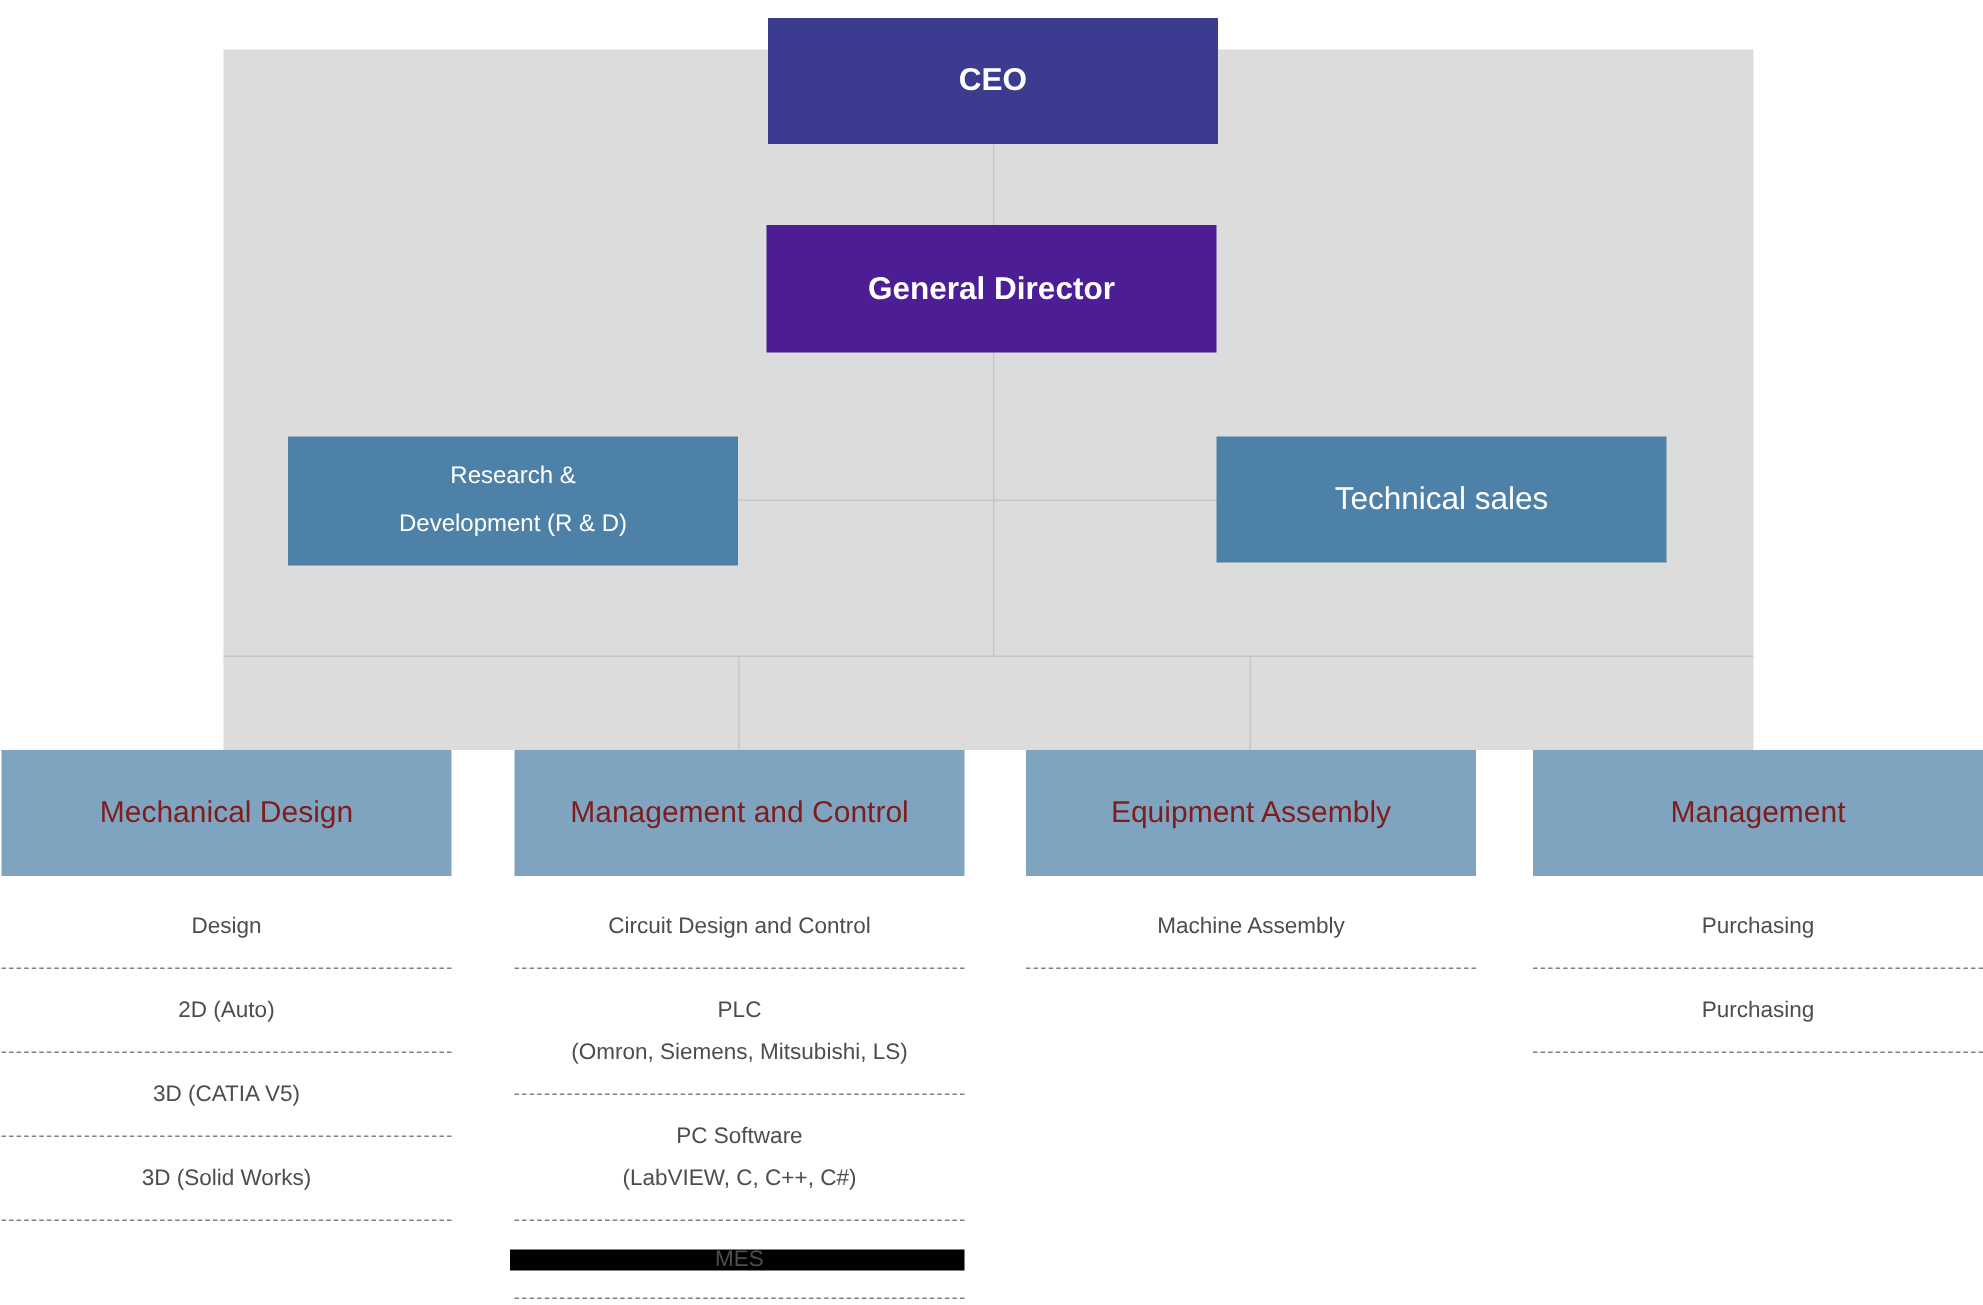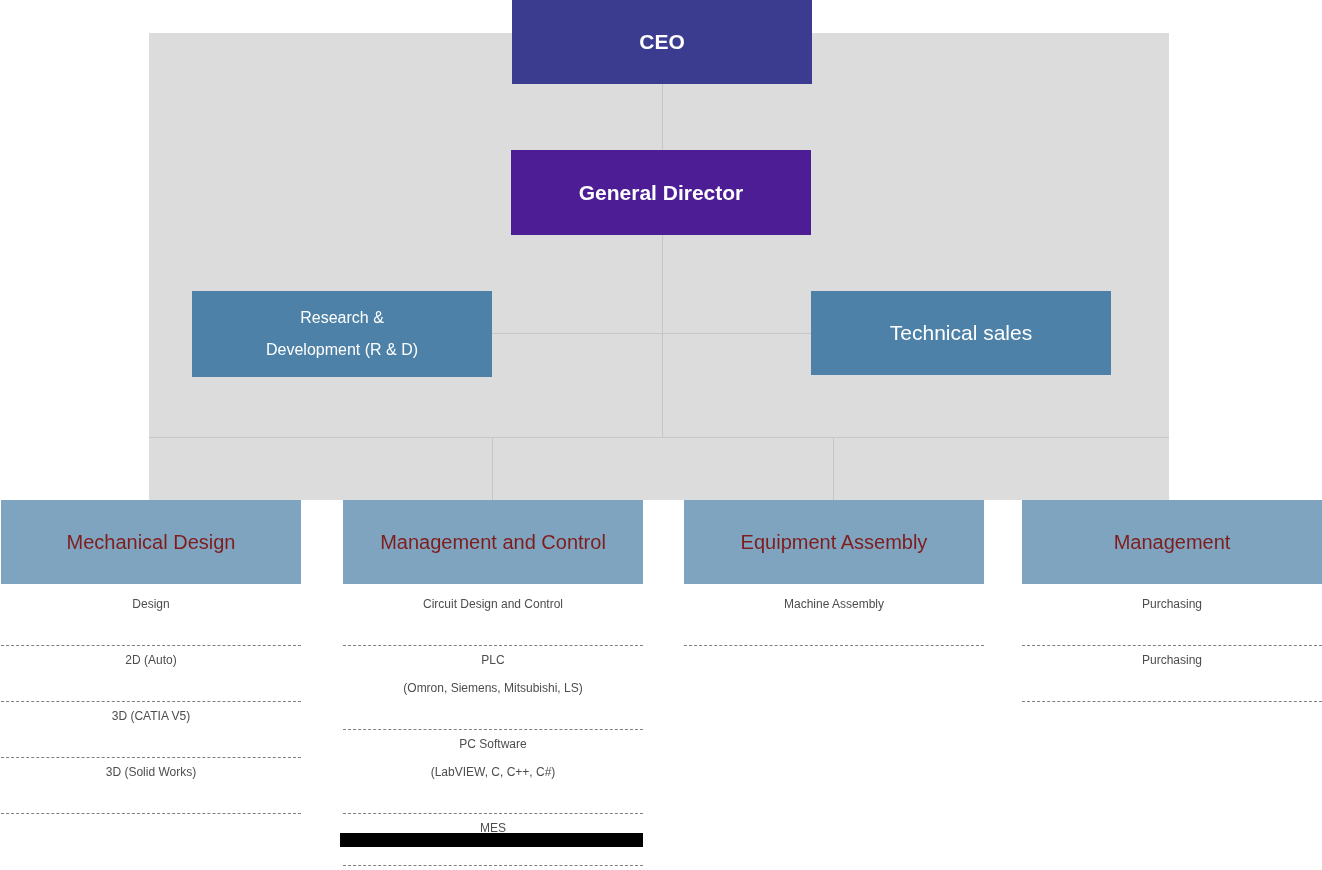--- a/index.html
+++ b/index.html
@@ -20,38 +20,38 @@
   .line.h{height:1px;}
 
   .node{
     position:absolute;
     display:flex;flex-direction:column;
     align-items:center;justify-content:center;
     color:#ffffff;
     font-weight:600;
     text-align:center;
   }
-  .node-ceo{left:512px;top:0;width:300px;height:84px;background:#3b3b90;font-size:21px;}
+  .node-ceo{left:512px;top:12px;width:300px;height:84px;background:#3b3b90;font-size:21px;}
   .node-gd{left:511px;top:150px;width:300px;height:85px;background:#4c1d95;font-size:21px;font-weight:700;}
   .node-rnd{left:168px;top:291px;width:300px;height:86px;background:#4d81a7;font-size:16px;font-weight:500;line-height:32px;margin-left:24px;}
   .node-ts{left:811px;top:291px;width:300px;height:84px;background:#4d81a7;font-size:21px;font-weight:500;}
 
   .dept-col{position:absolute;top:500px;width:300px;}
   .dept-header{
     height:84px;background:#7fa4c0;color:#7f1d1d;
     display:flex;align-items:center;justify-content:center;
     font-size:20px;font-weight:500;
   }
   .dept-list{list-style:none;margin:6px 0 0 0;padding:0;}
   .dept-item{
     min-height:55px;
     display:flex;flex-direction:column;
-    align-items:center;justify-content:flex-start;
+    align-items:center;justify-content:center;
     border-bottom:1px dashed #808080;
-    font-size:12px;color:#4d4d4d;line-height:28px;
+    font-size:15px;color:#4d4d4d;line-height:28px;
     text-align:center;
   }
   .dept-item.tall{min-height:83px;}
   .dept-item.mes{min-height:51px;position:relative;}
   .mes-bar{
     position:absolute;left:-3px;right:0;top:50%;
     height:14px;margin-top:-7px;
     background:#000000;
   }
   .mes-label{position:relative;z-index:1;color:#4d4d4d;}

